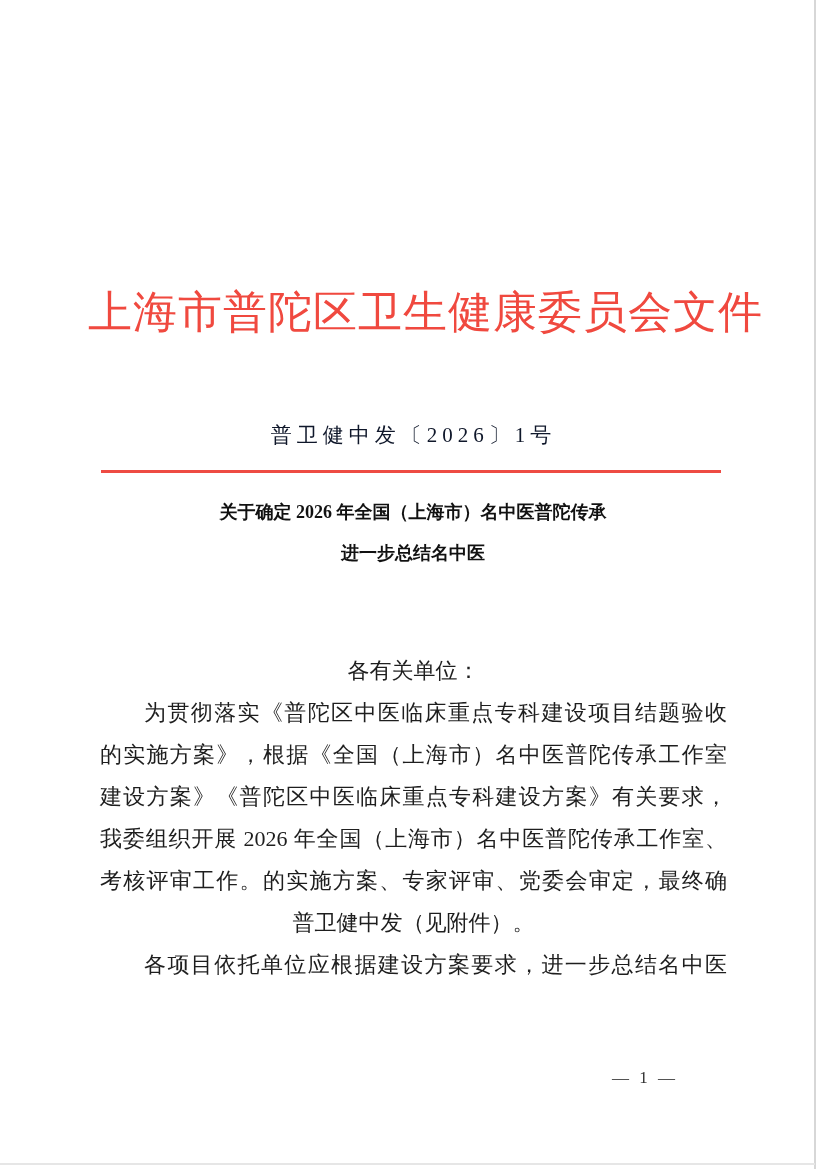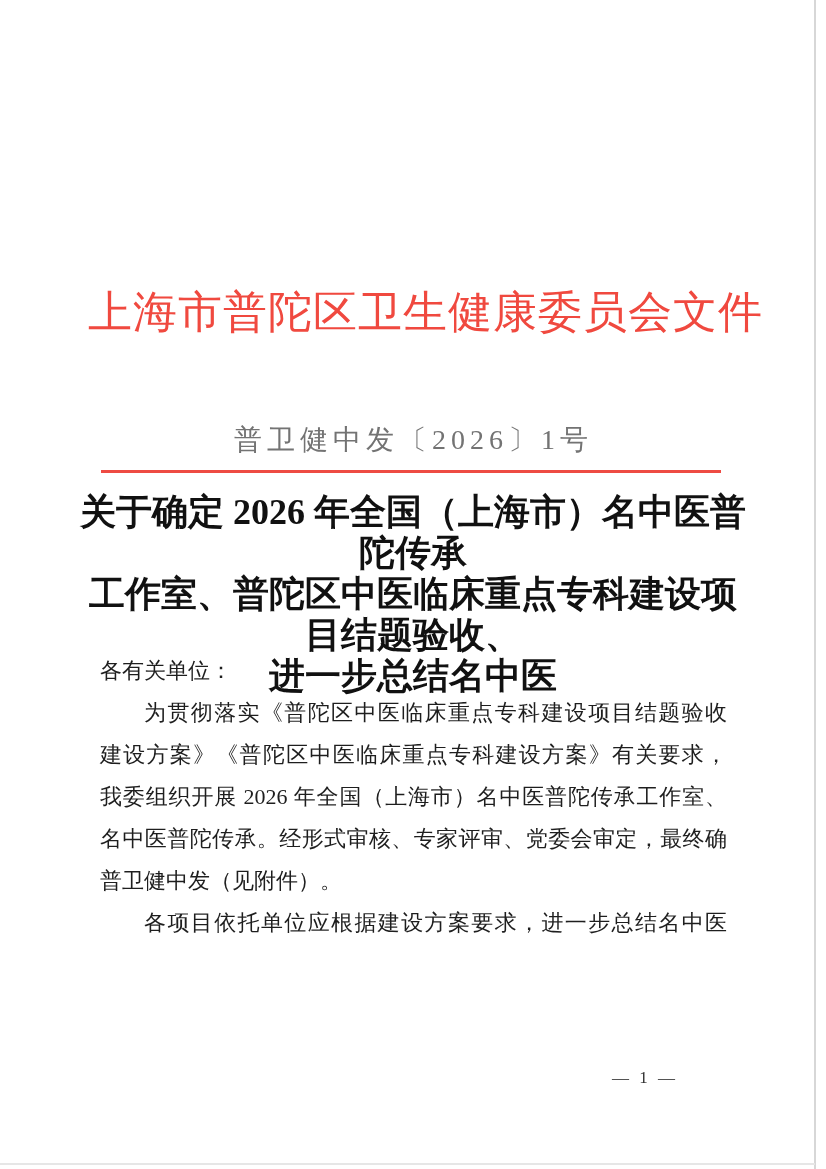--- a/index.html
+++ b/index.html
@@ -37,57 +37,57 @@
     color: var(--header-red);
     white-space: nowrap;
   }
   
   .doc-number {
     position: absolute;
     top: 421px;
     left: 100px;
     width: 627px;
     text-align: center;
-    font-size: 28px;
+    font-size: 21px;
     letter-spacing: 5px;
-    color: #737373;
+    color: #0f172a;
     white-space: nowrap;
   }
   
   .red-rule {
     position: absolute;
     top: 470px;
     left: 101px;
     width: 620px;
     height: 3px;
     background: var(--rule-red);
   }
   
   .notice-title {
     position: absolute;
     top: 492px;
     left: 78px;
     width: 670px;
     text-align: center;
-    font-size: 36px;
+    font-size: 18px;
     font-weight: bold;
     line-height: 41px;
     color: #111111;
   }
   
   .body-text {
     position: absolute;
     top: 650px;
     left: 100px;
     width: 627px;
     font-size: 22px;
     line-height: 42px;
     color: var(--ink);
   }
-  .body-text .line { width: 100%; }
+  .body-text .line { width: 100%; text-align: center; }
   .body-text .line.indent { padding-left: 44px; }
   .body-text .line.fill {
     text-align: justify;
     text-align-last: justify;
   }
   
   .page-number {
     position: absolute;
     top: 1068px;
     left: 585px;
@@ -122,30 +122,30 @@
 <div class="page">
 
   <div class="org-title">上海市普陀区卫生健康委员会文件</div>
 
   <div class="doc-number">普卫健中发〔2026〕1号</div>
 
   <div class="red-rule"></div>
 
   <div class="notice-title">
     <div class="title-line">关于确定 2026 年全国（上海市）名中医普陀传承</div>
-    <div class="title-line">工作室、普陀区中医临床重点专科建设项目结题验收、</div>
     <div class="title-line">进一步总结名中医</div>
   </div>
 
   <div class="body-text">
     <div class="line">各有关单位：</div>
     <div class="line indent fill">为贯彻落实《普陀区中医临床重点专科建设项目结题验收</div>
+    <div class="line fill">的实施方案》，根据《全国（上海市）名中医普陀传承工作室</div>
     <div class="line fill">建设方案》《普陀区中医临床重点专科建设方案》有关要求，</div>
     <div class="line fill">我委组织开展 2026 年全国（上海市）名中医普陀传承工作室、</div>
-    <div class="line fill">名中医普陀传承。经形式审核、专家评审、党委会审定，最终确</div>
+    <div class="line fill">考核评审工作。的实施方案、专家评审、党委会审定，最终确</div>
     <div class="line">普卫健中发（见附件）。</div>
     <div class="line indent fill">各项目依托单位应根据建设方案要求，进一步总结名中医</div>
   </div>
 
   <div class="page-number">— 1 —</div>
 
   <div class="scan-edge-right"></div>
   <div class="scan-edge-bottom"></div>
 
 </div>

